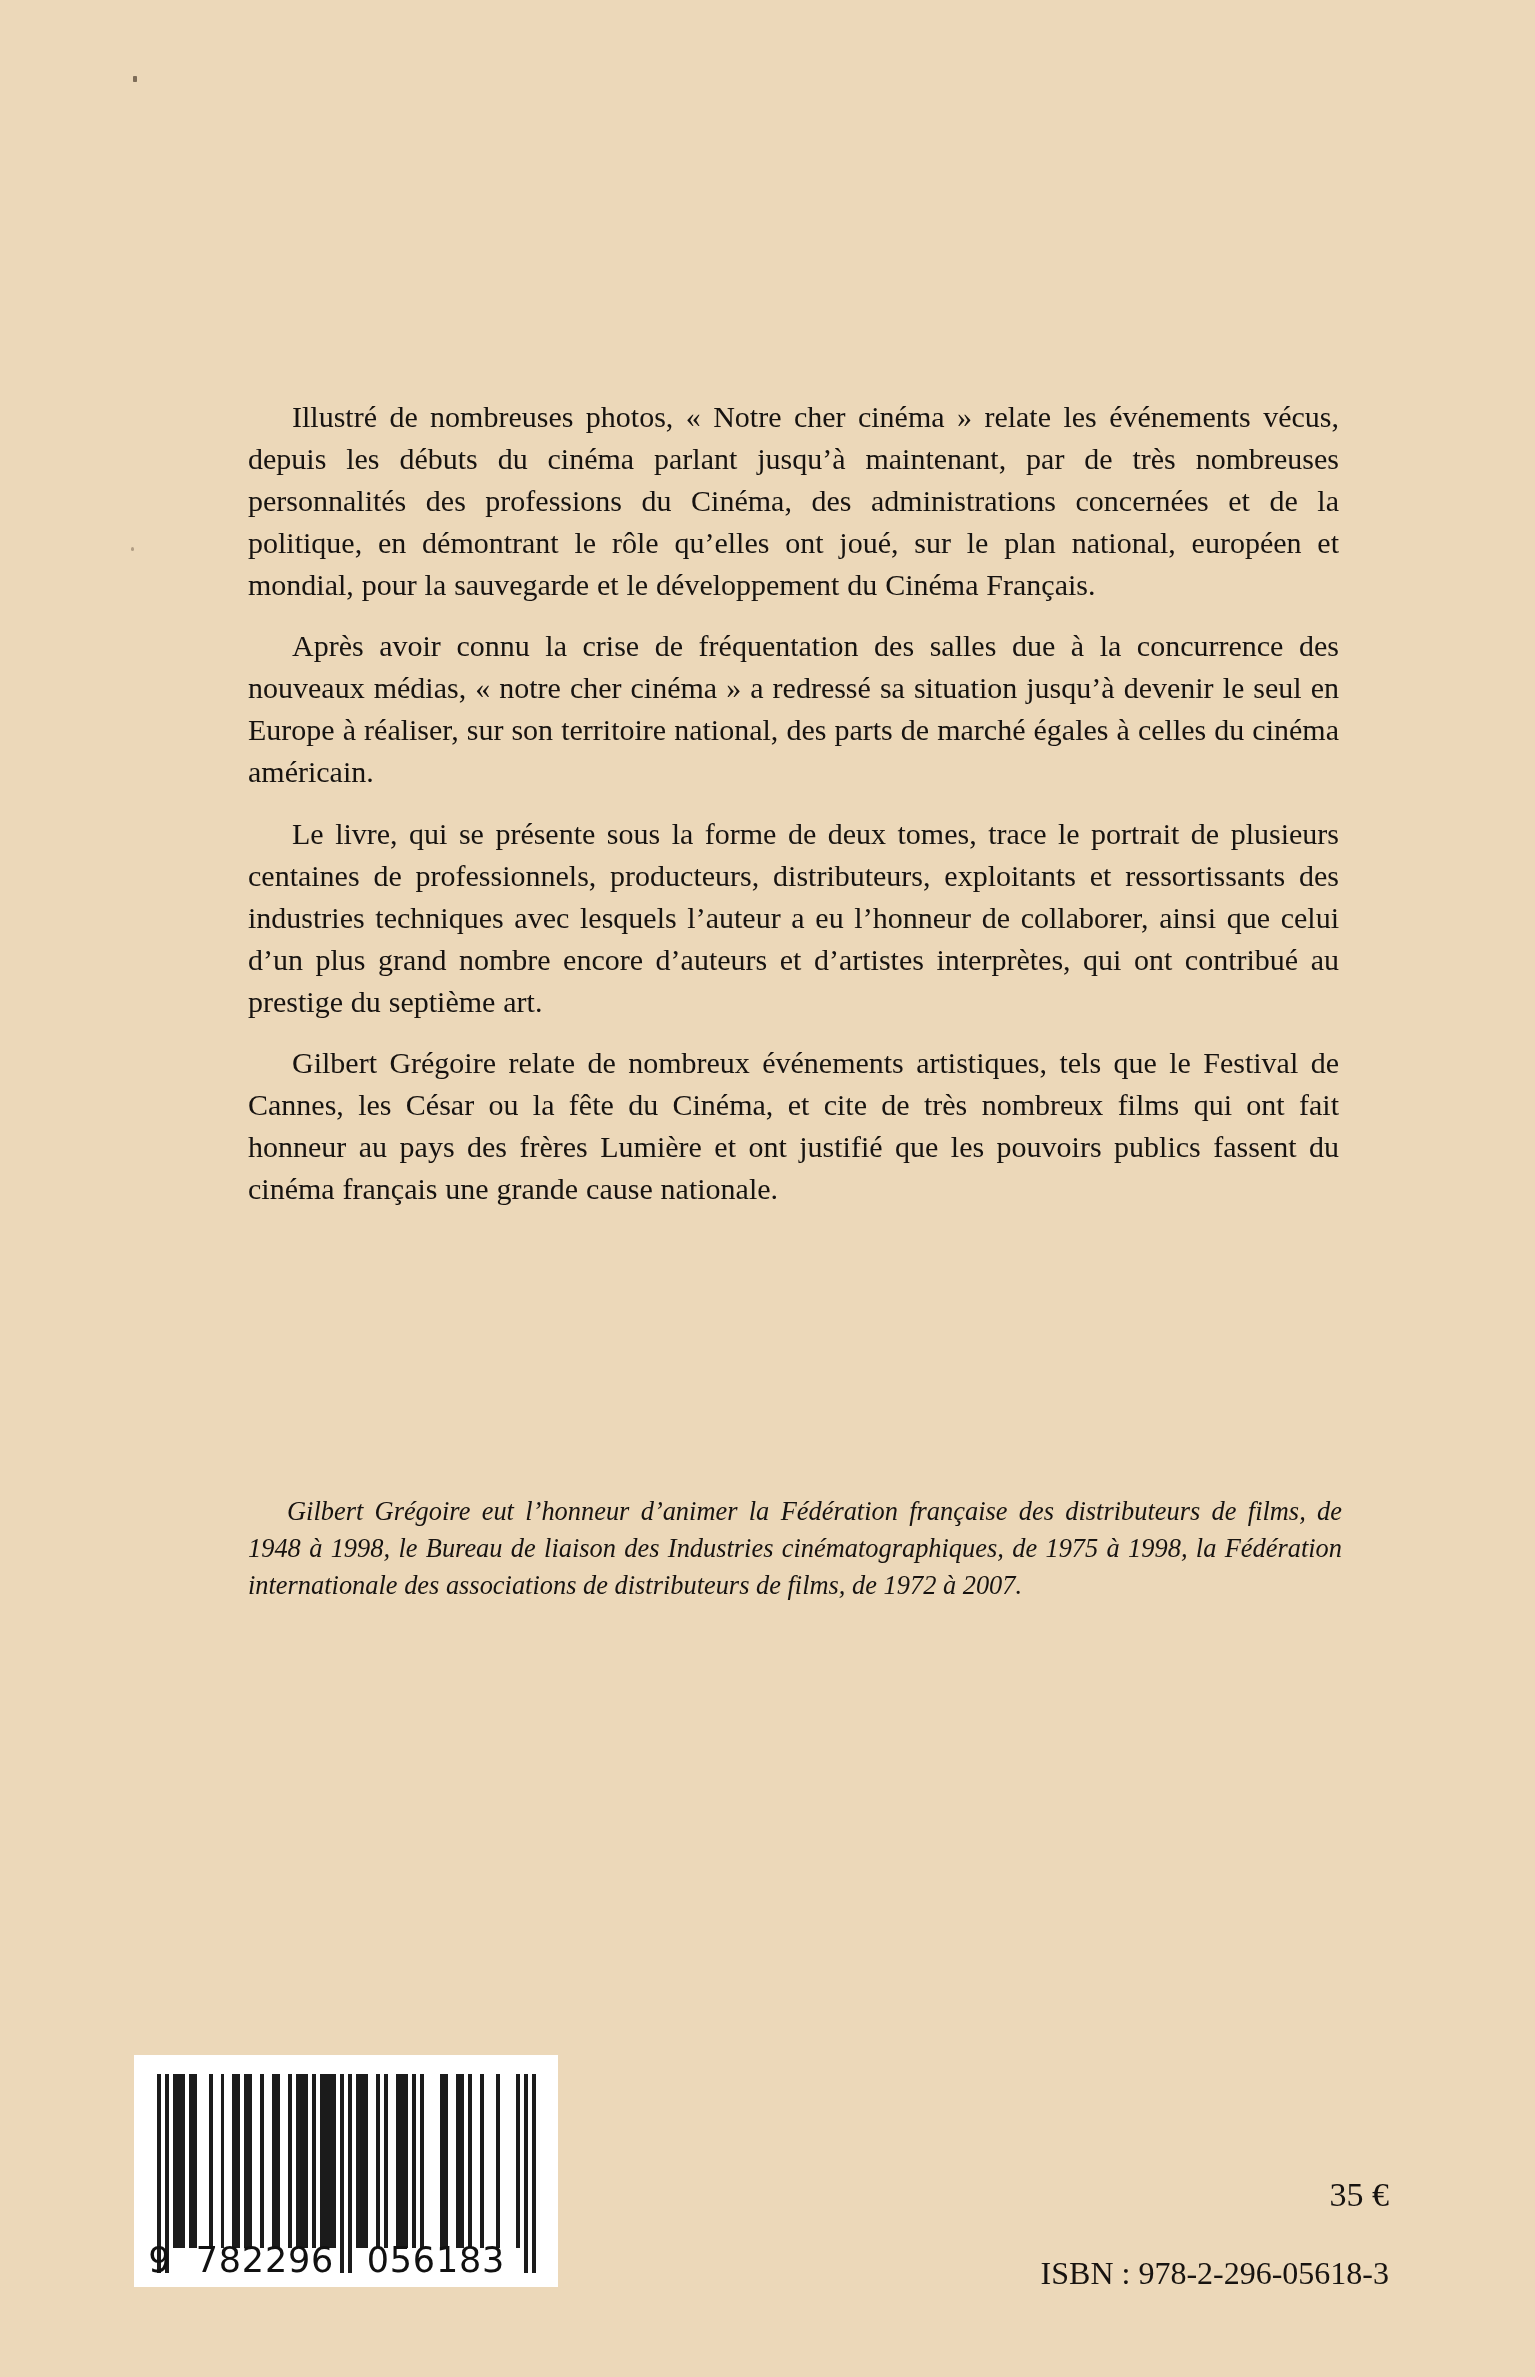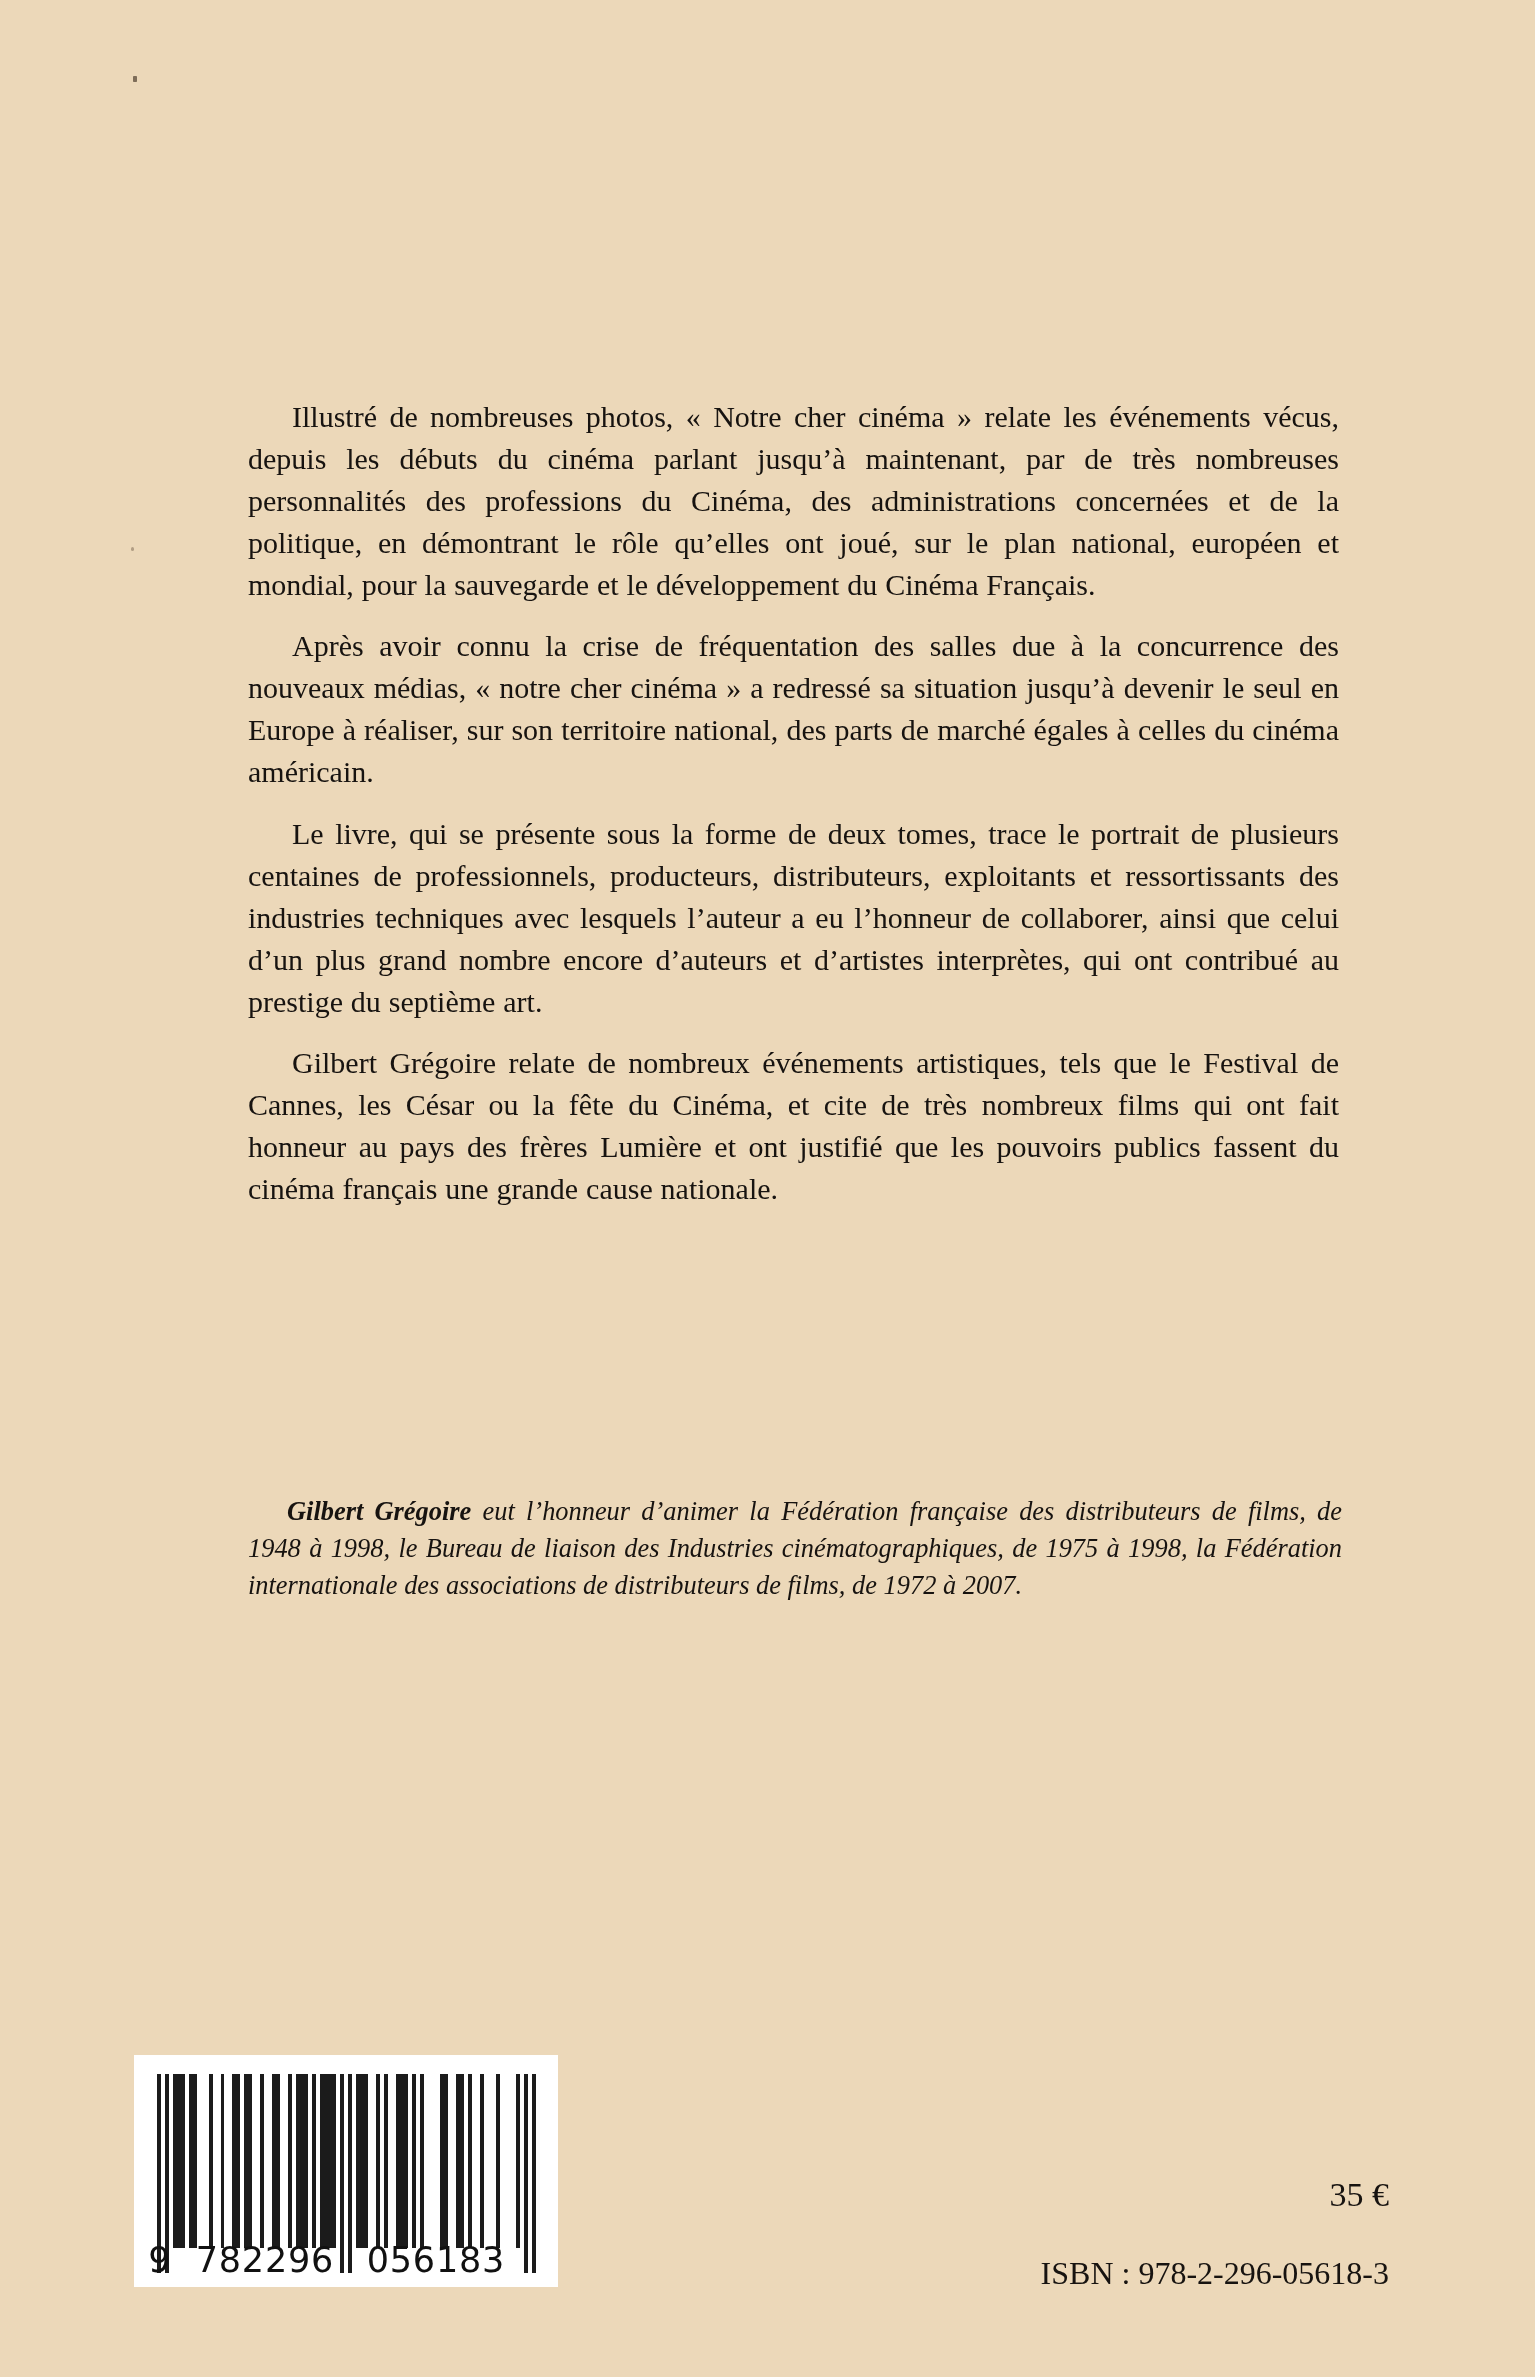--- a/index.html
+++ b/index.html
@@ -115,21 +115,21 @@
   .bio {
     font-size: 26.4px;
     line-height: 37px;
     font-style: italic;
     text-align: justify;
     text-indent: 39px;
     margin: 0;
     color: #171310;
   }
   .bio .bio-name {
-    font-weight: bold;
+    font-weight: normal;
     font-style: italic;
   }
 
   
   .credit-block {
     position: absolute;
     left: 252px;
     top: 1789px;
     width: 1091px;
   }

